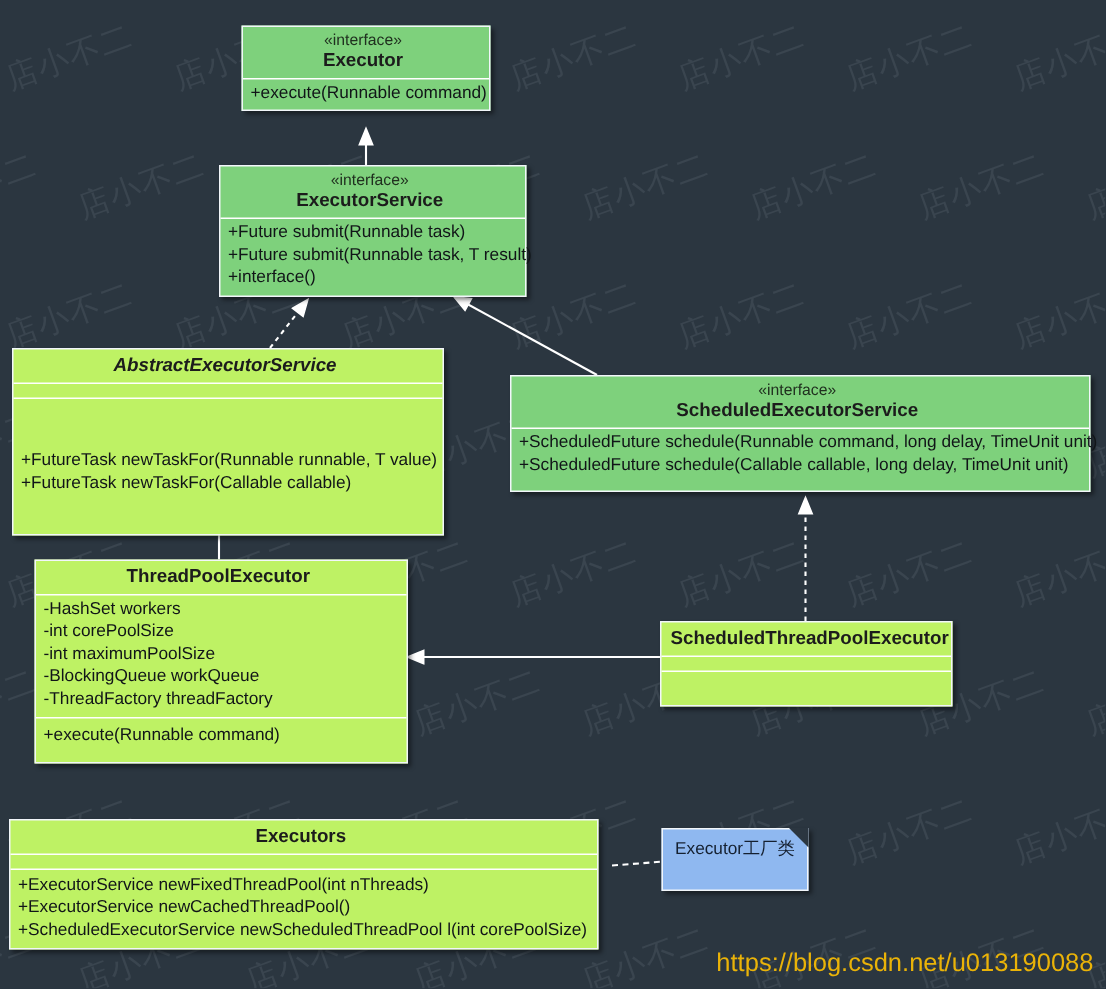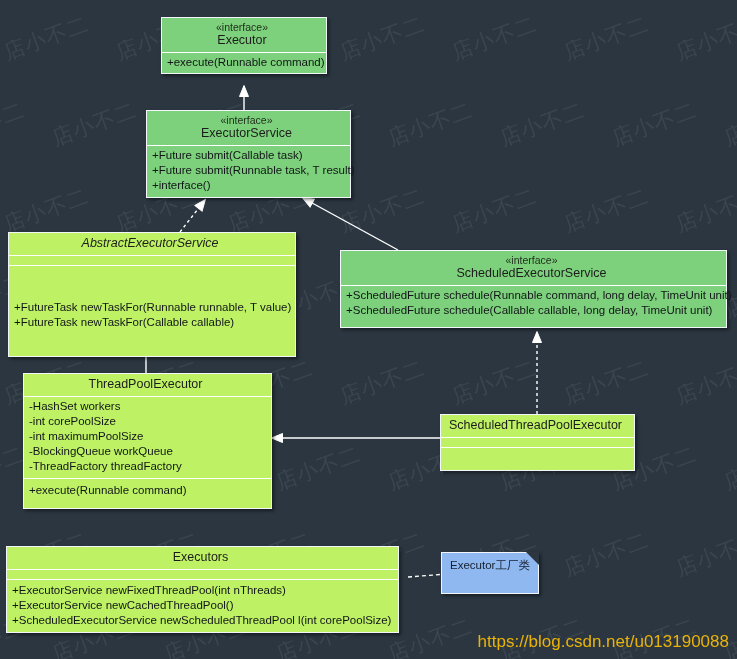--- a/index.html
+++ b/index.html
@@ -61,21 +61,21 @@
   }
   .stereo {
     display: block;
     font-size: 10.5px;
     font-weight: normal;
     color: #20301f;
   }
   .ntitle {
     display: block;
     font-size: 12.5px;
-    font-weight: normal;
+    font-weight: bold;
   }
   .ntitle.italic { font-style: italic; }
 
   .sep {
     height: 1px;
     background: #ffffff;
     width: 100%;
   }
   .nbody {
     padding: 2px 5px 3px 5px;
@@ -232,21 +232,21 @@
     </div>
   </div>
 
   <div class="node green" style="left:146px; top:110px; width:205px;">
     <div class="nhead">
       <span class="stereo">«interface»</span>
       <span class="ntitle">ExecutorService</span>
     </div>
     <div class="sep"></div>
     <div class="nbody">
-      <div class="ln">+Future submit(Callable task)</div>
+      <div class="ln">+Future submit(Runnable task)</div>
       <div class="ln">+Future submit(Runnable task, T result)</div>
       <div class="ln">+interface()</div>
     </div>
   </div>
 
   <div class="node blue" style="left:8px; top:232px; width:288px;">
     <div class="nhead">
       <span class="ntitle italic">AbstractExecutorService</span>
     </div>
     <div class="sep"></div>

